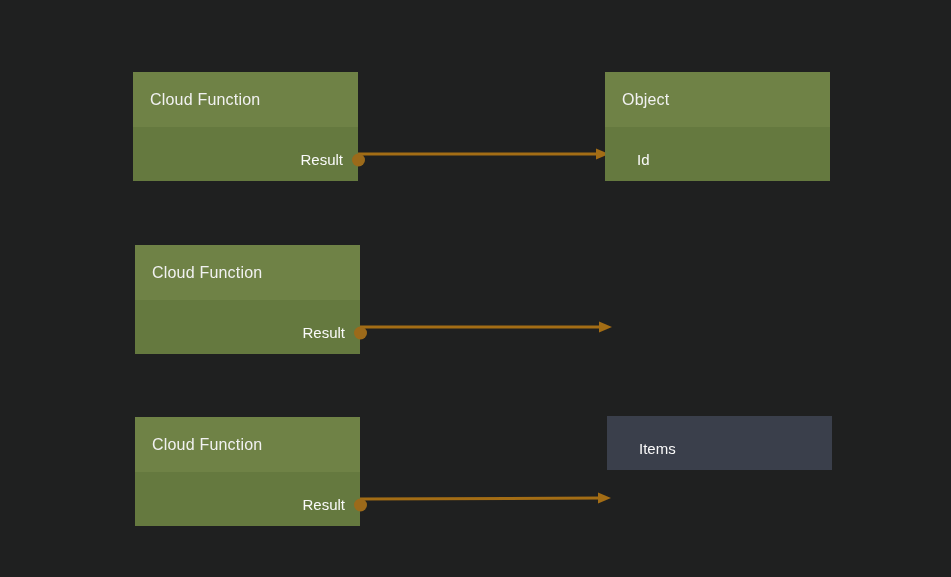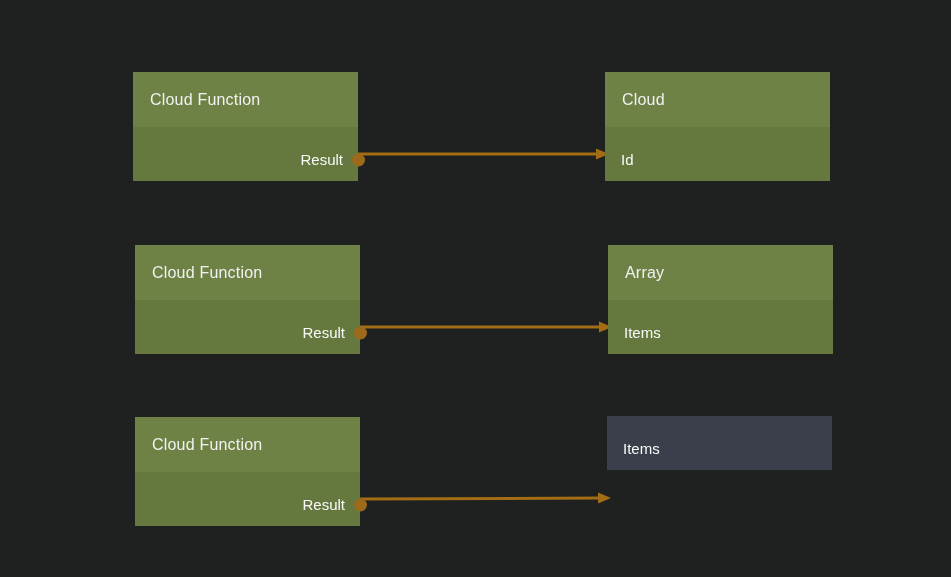--- a/index.html
+++ b/index.html
@@ -36,21 +36,21 @@
   .green .node-header{background:var(--green-header);}
   .green .node-body{background:var(--green-body);}
   .slate .node-header{background:var(--slate-header);}
   .slate .node-body{background:var(--slate-body);}
   .port{
     position:relative;width:100%;
     display:flex;align-items:flex-start;
     font-size:15px;color:#fafafa;margin-top:11px;
   }
   .port.out{justify-content:flex-end;padding-right:15px;}
-  .port.in{justify-content:flex-start;padding-left:16px;}
+  .port.in{justify-content:flex-start;padding-left:32px;}
   .port-dot{
     position:absolute;right:-7px;top:50%;
     transform:translateY(-50%);
     width:13px;height:13px;border-radius:50%;
     background:var(--dot);
   }
 </style>
 </head>
 <body>
 
@@ -72,51 +72,41 @@
     <div class="node-body">
       <div class="port out">
         <span>Result</span>
         <span class="port-dot"></span>
       </div>
     </div>
   </div>
 
   <div class="node green" style="left: 605px; top: 72px;">
     <div class="node-header">
-      <span>Cloud</span>
+      <span>Object</span>
     </div>
     <div class="node-body">
       <div class="port in">
         <span>Id</span>
       </div>
     </div>
   </div>
 
   <div class="node green" style="left: 135px; top: 245px;">
     <div class="node-header">
       <span>Cloud Function</span>
     </div>
     <div class="node-body">
       <div class="port out">
         <span>Result</span>
         <span class="port-dot"></span>
       </div>
     </div>
   </div>
 
-  <div class="node green" style="left: 608px; top: 245px;">
-    <div class="node-header">
-      <span>Array</span>
-    </div>
-    <div class="node-body">
-      <div class="port in">
-        <span>Items</span>
-      </div>
-    </div>
-  </div>
 
   <div class="node green" style="left: 135px; top: 417px;">
     <div class="node-header">
       <span>Cloud Function</span>
     </div>
     <div class="node-body">
       <div class="port out">
         <span>Result</span>
         <span class="port-dot"></span>
       </div>

